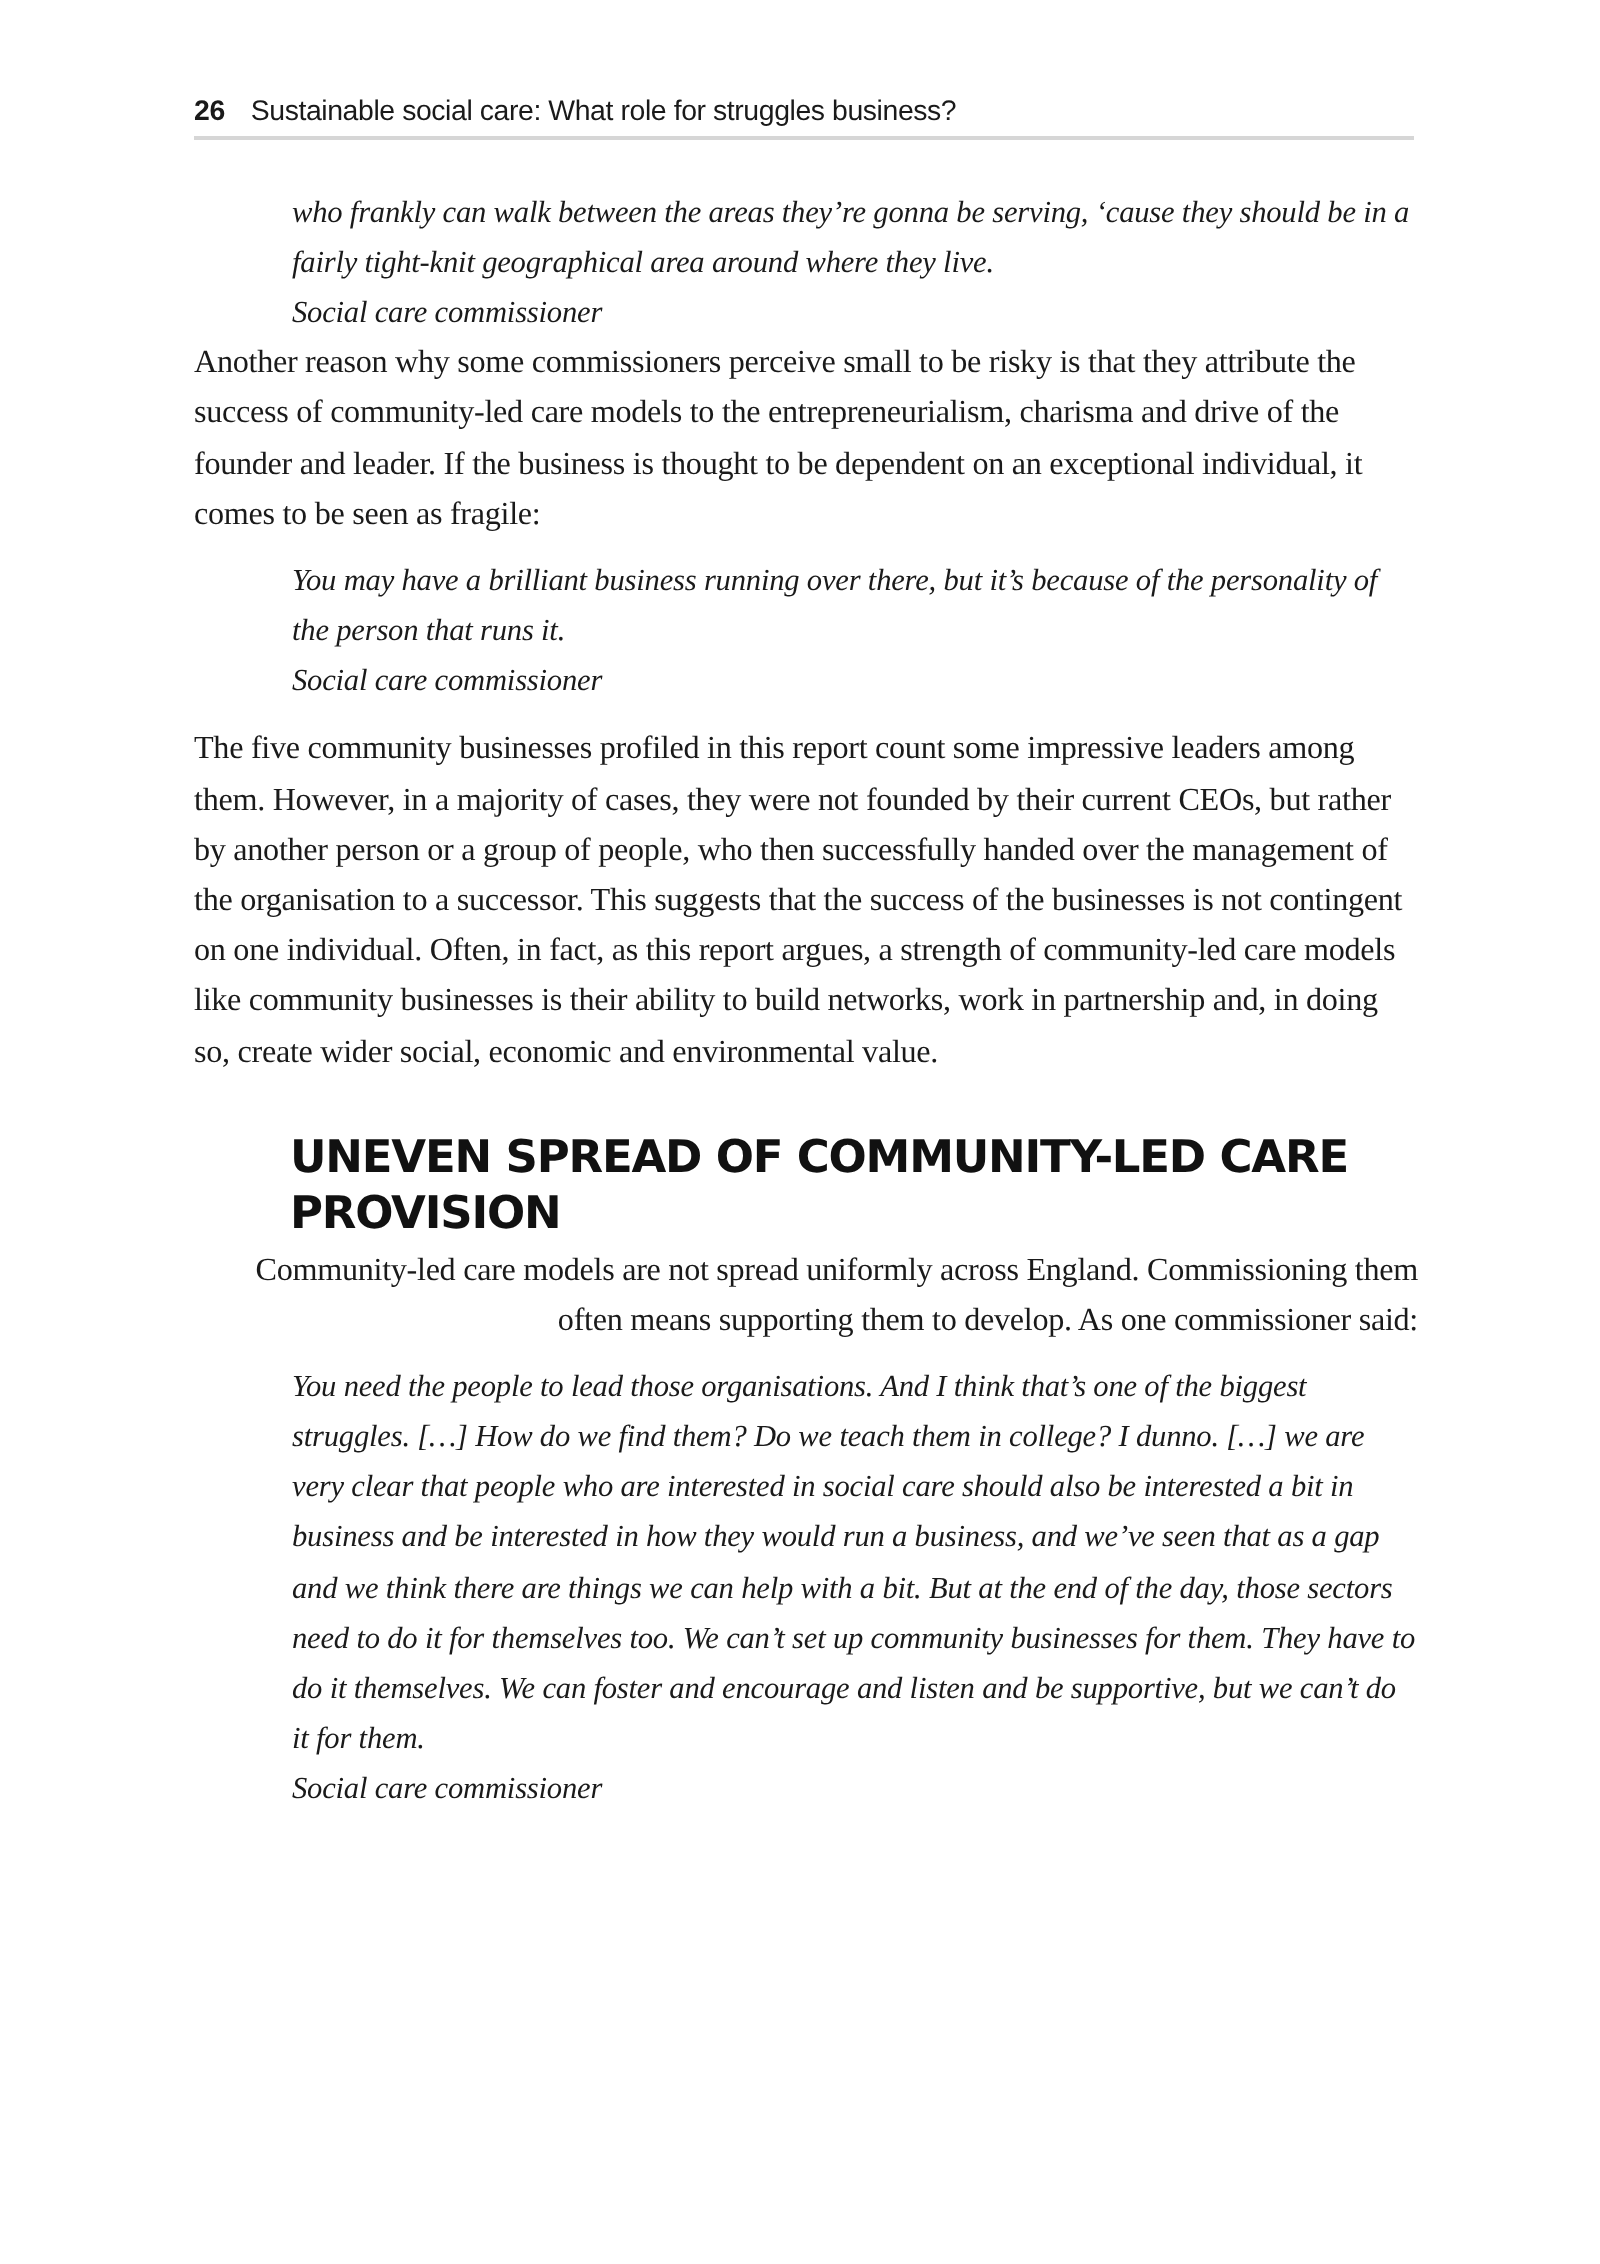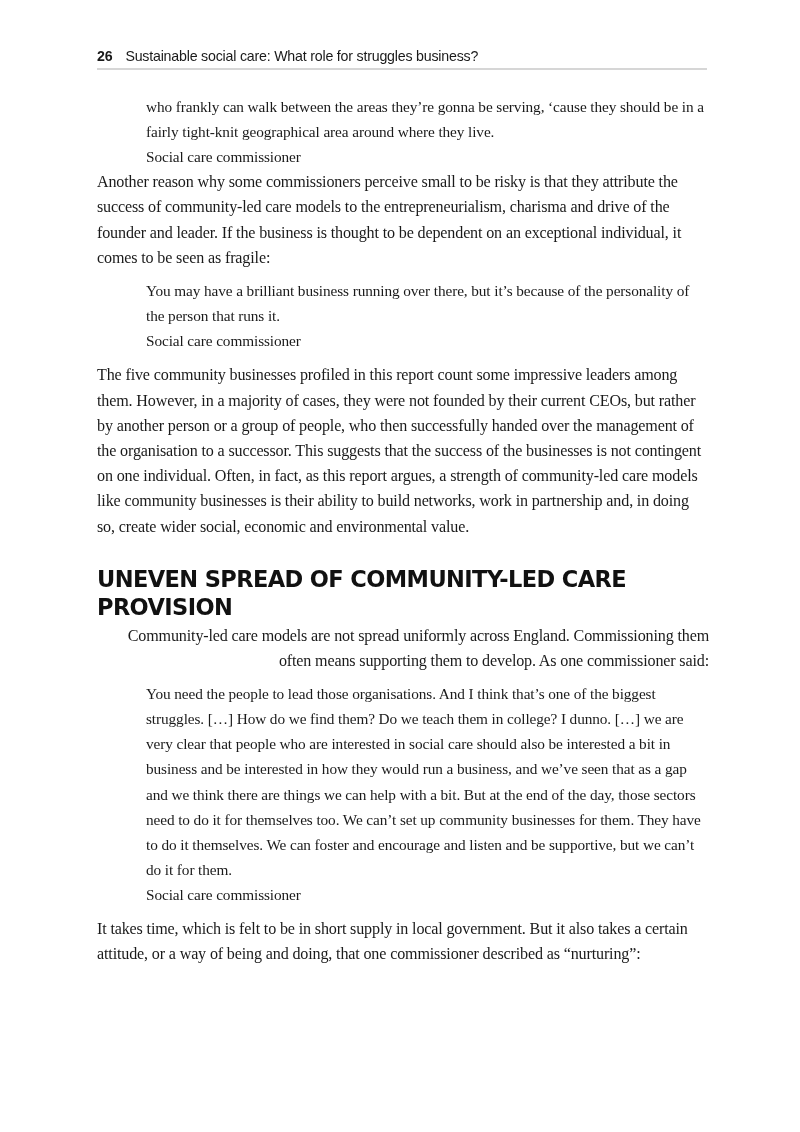--- a/index.html
+++ b/index.html
@@ -33,20 +33,21 @@
       margin-right: 13px;
     }
     .content {
       position: absolute;
       left: 97px;
       top: 94px;
       width: 612px;
     }
     .quote {
       margin-left: 49px;
+      font-style: italic;
       font-size: 15.3px;
       line-height: 25.1px;
       letter-spacing: -0.1px;
     }
     .quote p { margin: 0; }
     .quote .attribution { margin: 0; }
     .body-para {
       font-size: 16.1px;
       line-height: 25.2px;
       margin: 0;
@@ -78,24 +79,23 @@
 
   <p class="body-para" style="">Another reason why some commissioners perceive small to be risky is that they attribute the success of community-led care models to the entrepreneurialism, charisma and drive of the founder and leader. If the business is thought to be dependent on an exceptional individual, it comes to be seen as fragile:</p>
 
   <div class="quote" style="margin-top: 8px;">
     <p>You may have a brilliant business running over there, but it’s because of the personality of the person that runs it.</p>
     <p class="attribution">Social care commissioner</p>
   </div>
 
   <p class="body-para" style="margin-top: 9px;">The five community businesses profiled in this report count some impressive leaders among them. However, in a majority of cases, they were not founded by their current CEOs, but rather by another person or a group of people, who then successfully handed over the management of the organisation to a successor. This suggests that the success of the businesses is not contingent on one individual. Often, in fact, as this report argues, a strength of community-led care models like community businesses is their ability to build networks, work in partnership and, in doing so, create wider social, economic and environmental value.</p>
 
-  <h2 class="section-heading" style="margin-top: 26px;">UNEVEN SPREAD OF COMMUNITY-LED CARE PROVISION</h2>
+  <h2 class="section-heading" style="margin-top: 26px; margin-left: 48px;">UNEVEN SPREAD OF COMMUNITY-LED CARE PROVISION</h2>
 
   <p class="body-para" style="margin-top: 2px; text-align: right;">Community-led care models are not spread uniformly across England. Commissioning them often means supporting them to develop. As one commissioner said:</p>
 
   <div class="quote" style="margin-top: 8px;">
     <p>You need the people to lead those organisations. And I think that’s one of the biggest struggles.  […]  How do we find them? Do we teach them in college?  I dunno.  […]  we are very clear that people who are interested in social care should also be interested a bit in business and be interested in how they would run a business, and we’ve seen that as a gap and we think there are things we can help with a bit. But at the end of the day, those sectors need to do it for themselves too. We can’t set up community businesses for them. They have to do it themselves. We can foster and encourage and listen and be supportive, but we can’t do it for them.</p>
     <p class="attribution">Social care commissioner</p>
   </div>
 
-  <p class="body-para" style="margin-top: 9px;">It takes time, which is felt to be in short supply in local government. But it also takes a certain attitude, or a way of being and doing, that one commissioner described as “nurturing”:</p>
 
 </div>
 
 </body></html>

